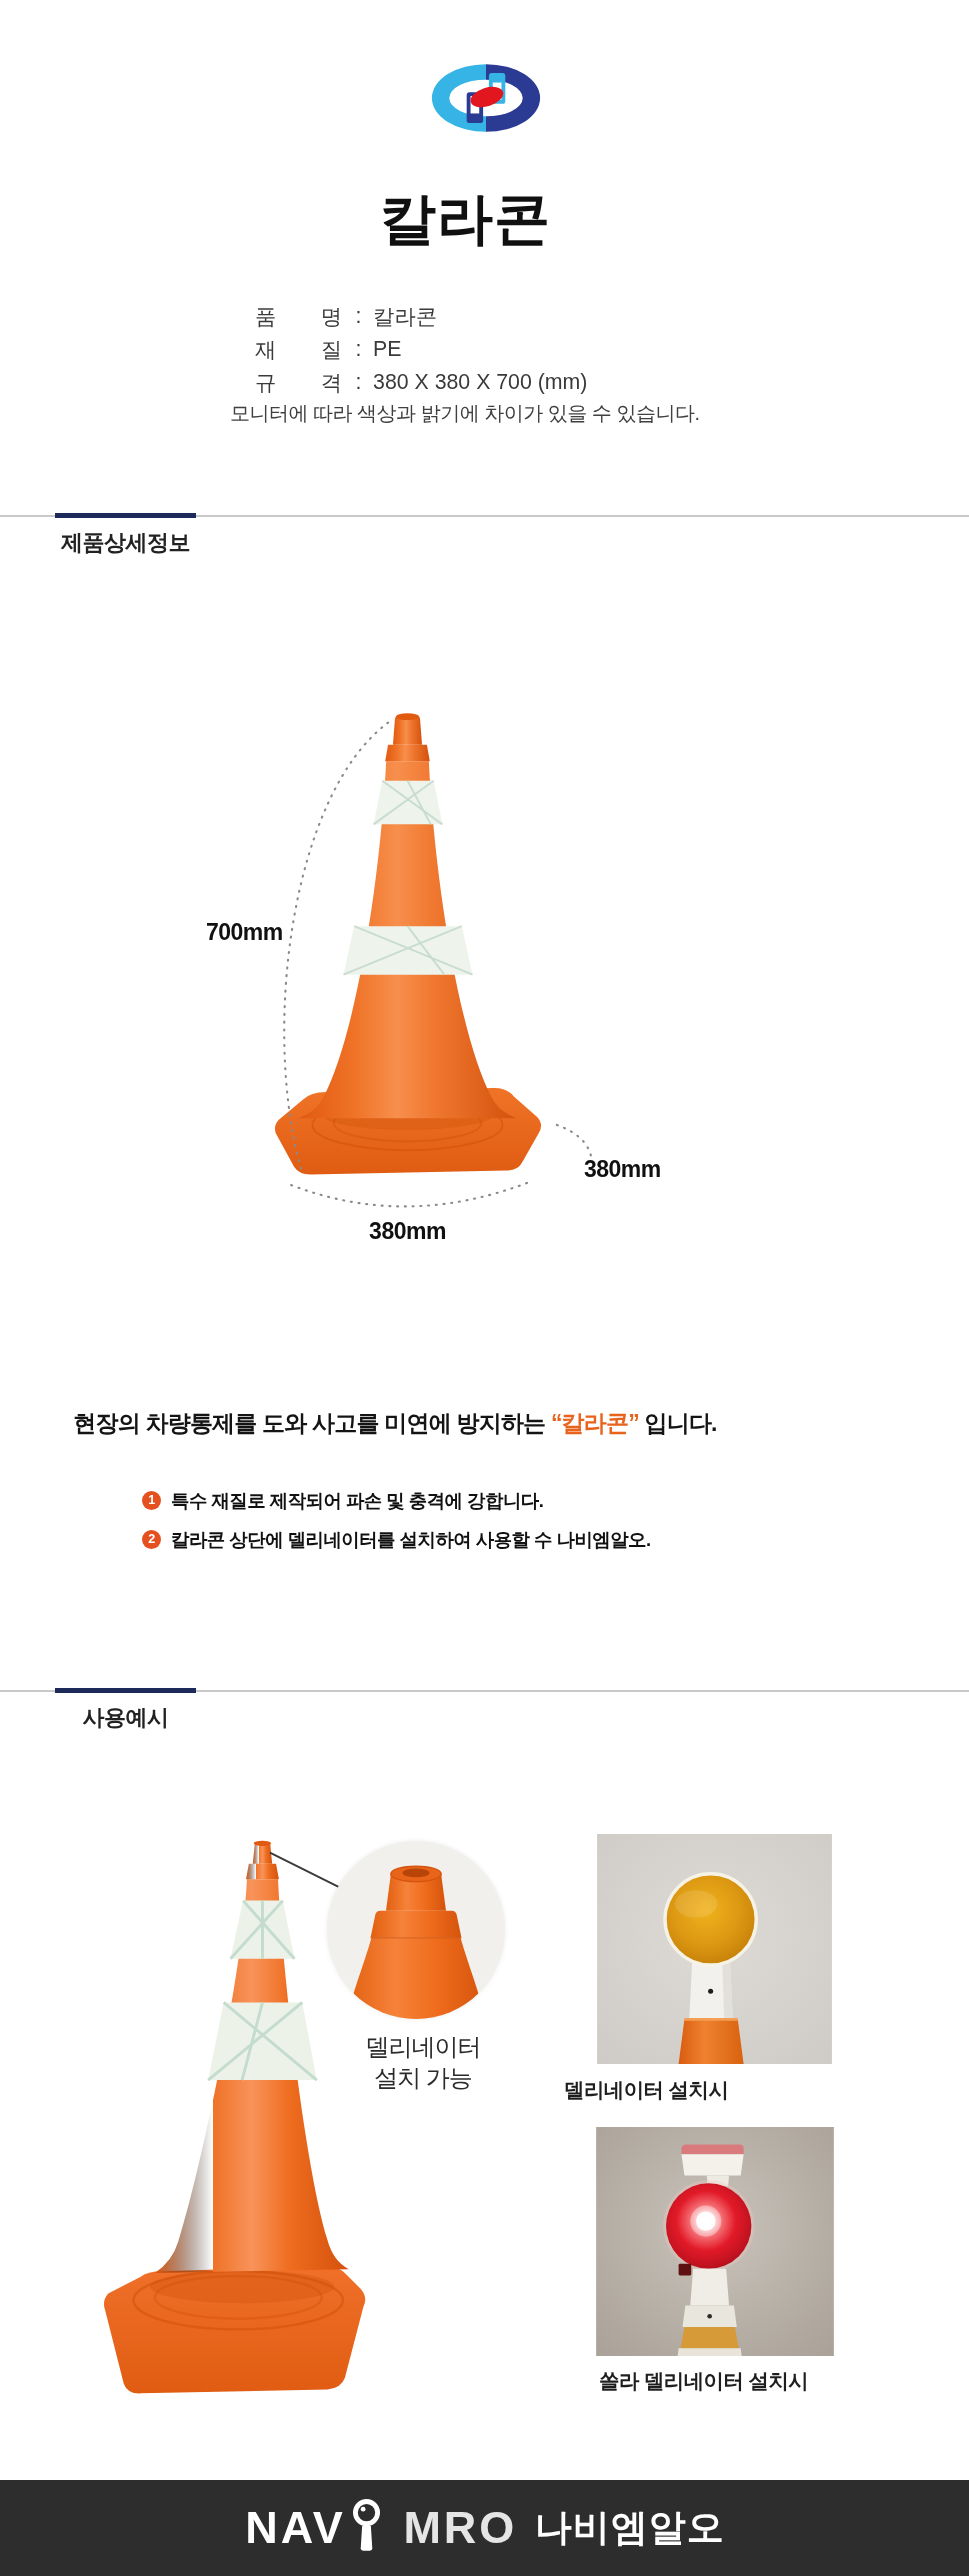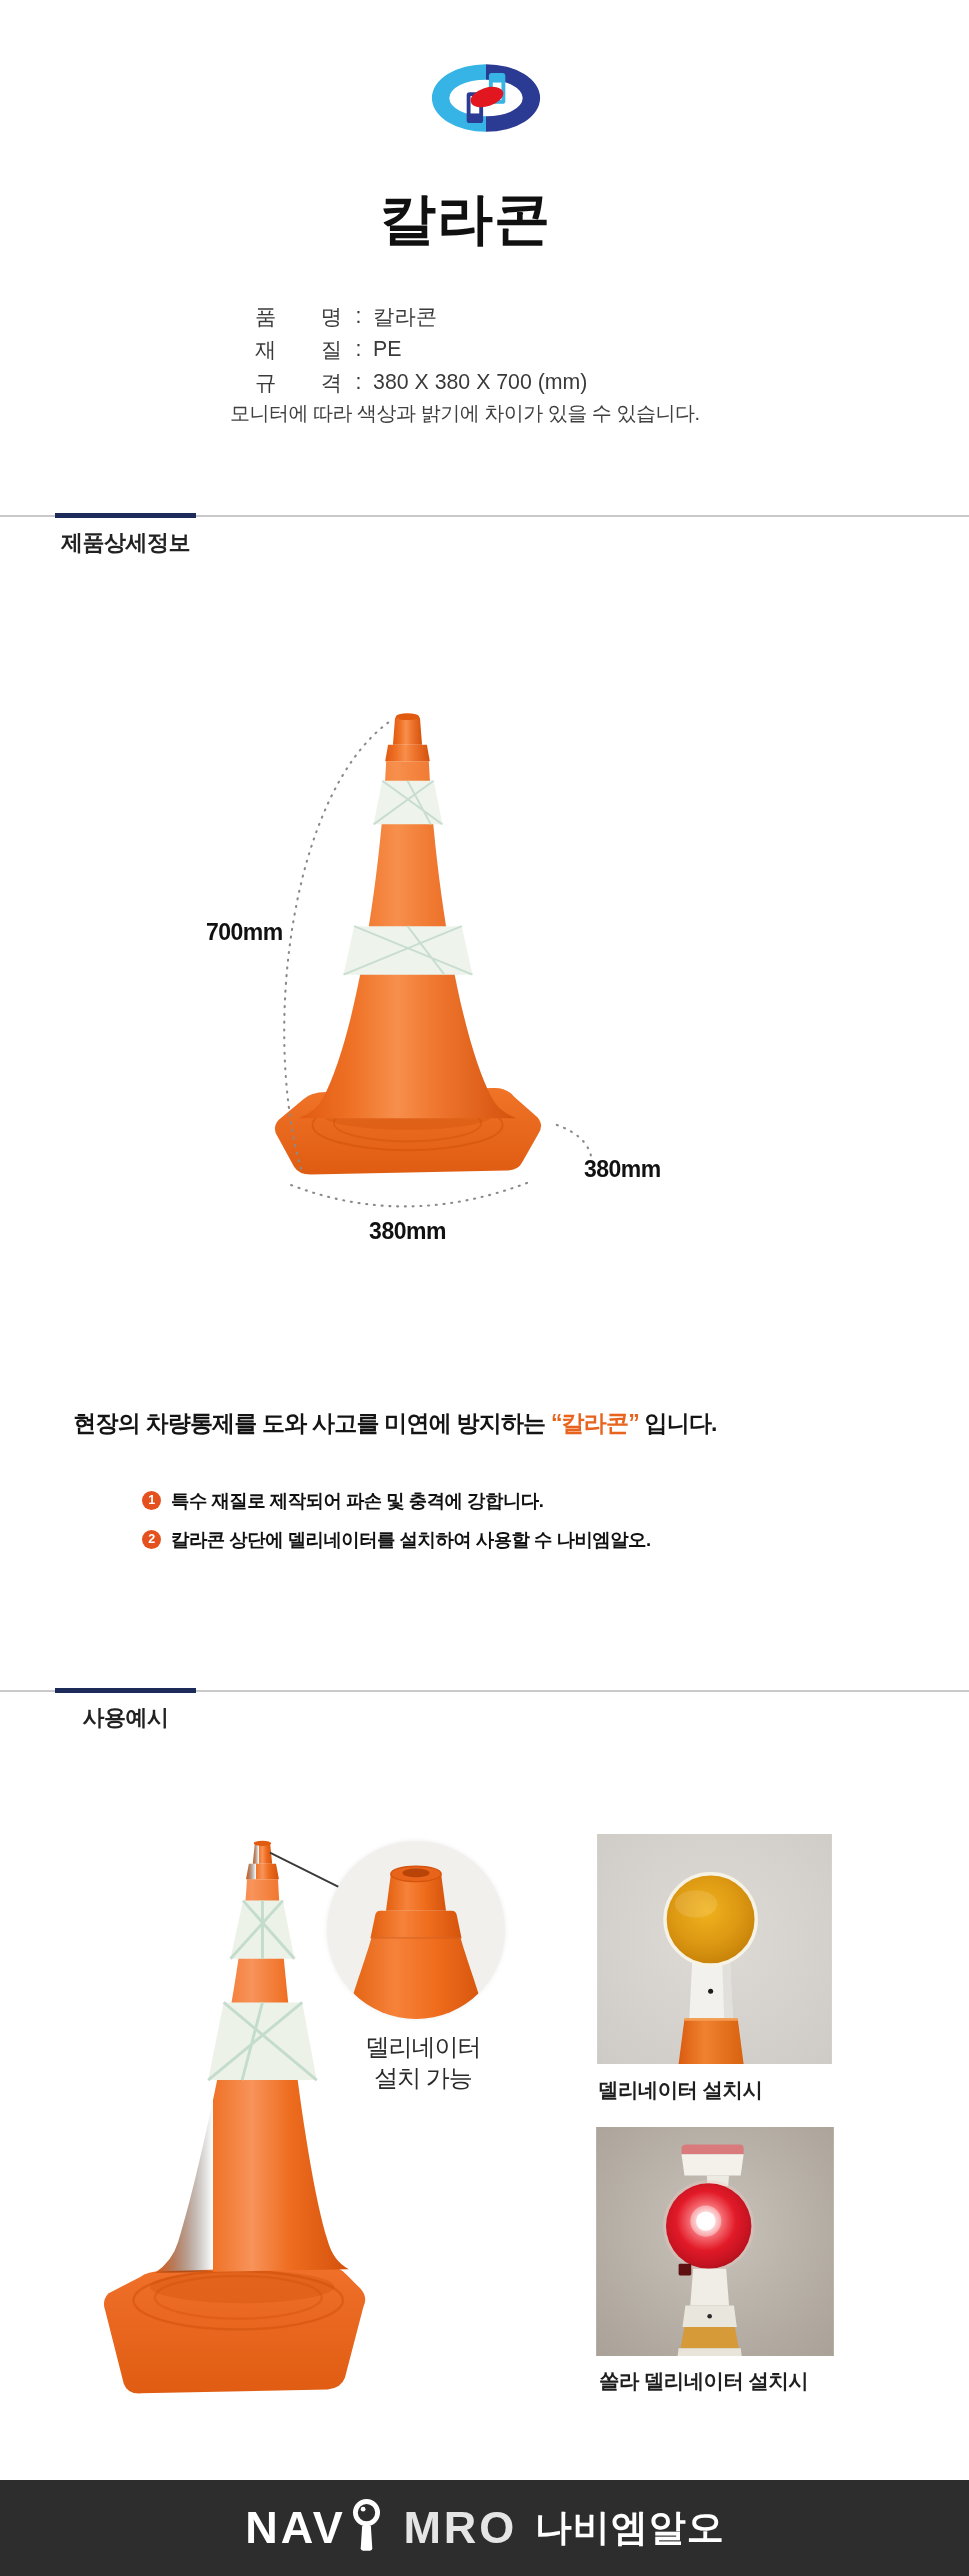--- a/index.html
+++ b/index.html
@@ -46,21 +46,21 @@
 
   
   .callout-circle{left:327px;top:1841px;width:178px;height:178px;border-radius:50%;
                   background:#f1f0ed;overflow:hidden;box-shadow:0 0 5.8px rgba(0,0,0,0.08);}
   .callout-text{left:355px;top:2031px;width:136px;text-align:center;font-size:24px;
                 font-weight:500;color:#2a2a2a;line-height:31px;letter-spacing:-1px;}
   .photo{overflow:hidden;}
   .photo1{left:597px;top:1834px;width:235px;height:230px;}
   .photo2{left:596px;top:2127px;width:238px;height:229px;}
   .caption{font-size:20.4px;font-weight:600;color:#1e1e1e;letter-spacing:-0.5px;}
-  .cap1{left:598px;top:2076px;}
+  .cap1{left:564px;top:2076px;}
   .cap2{left:599px;top:2367px;}
 
   
   .footer{left:0;top:2480px;width:970px;height:96px;background:#2d2d2d;
           display:flex;align-items:center;justify-content:center;}
   .footer .brand{display:flex;align-items:center;}
   .footer .nav{color:#ffffff;font-size:45px;font-weight:800;letter-spacing:2.9px;}
   .footer .mro{color:#e5e5e5;font-size:45px;font-weight:700;letter-spacing:2.9px;margin-left:19px;}
   .footer .kr{color:#ffffff;font-size:37px;font-weight:700;margin-left:17.5px;letter-spacing:1px;}
   .footer .mag{margin:0 1.9px 0 3.9px;transform:translateY(-1.9px);}

